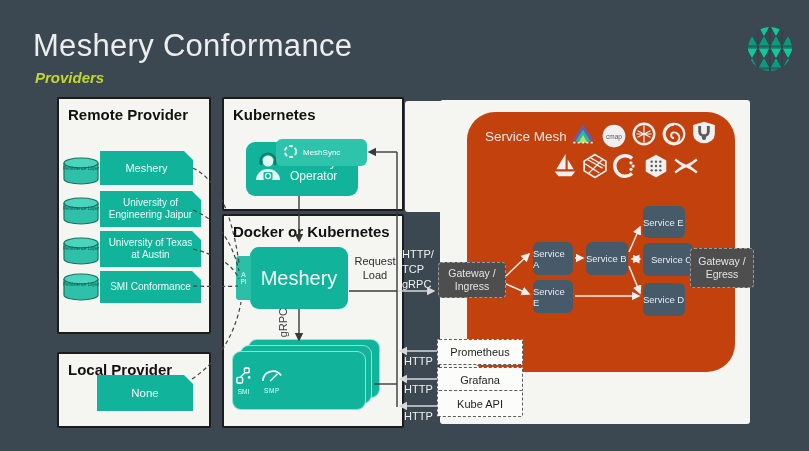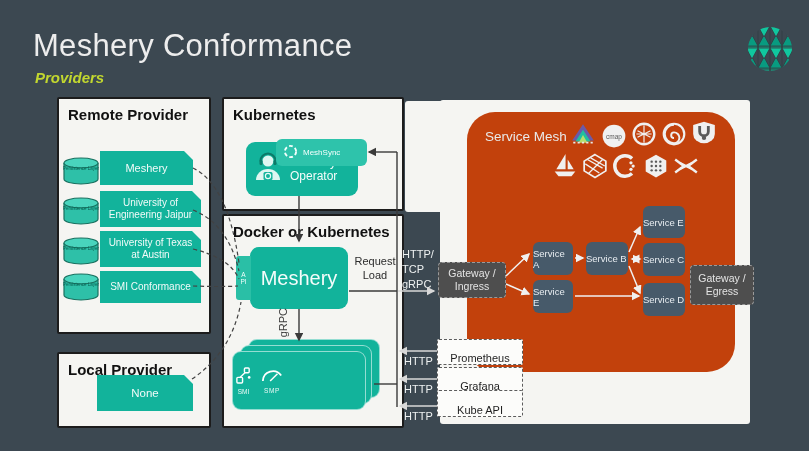--- a/index.html
+++ b/index.html
@@ -21,21 +21,21 @@
   
   .panel{background:#f5f5f2;border-radius:3px;z-index:1;}
   .meshbox{background:#c2410c;border-radius:28px;z-index:2;}
   .meshbox-title{position:absolute;left:18px;top:17px;font-size:13.5px;color:#e9e9e9;}
   .svc{position:absolute;background:#475a6a;border-radius:6px;color:#e8edf1;font-size:9.5px;
        display:flex;align-items:center;justify-content:flex-start;z-index:3;}
   .gate{position:absolute;background:#4e4e4e;border:1.5px dashed #9a9a9a;border-radius:4px;
         color:#e4e4e4;font-size:10.5px;line-height:13px;display:flex;align-items:center;justify-content:center;
         text-align:center;z-index:4;}
   .monbox{position:absolute;width:84px;height:24px;background:#fcfcfa;border:1.5px dashed #5c5c5c;
-          border-radius:2px;color:#1e1e1e;font-size:11px;display:flex;align-items:flex-end;justify-content:center;z-index:3;}
+          border-radius:2px;color:#1e1e1e;font-size:11px;display:flex;align-items:center;justify-content:center;z-index:3;}
   .wlabel{color:#eef1f1;font-size:11px;line-height:15px;z-index:4;}
   .dlabel{color:#2c2c2c;font-size:11px;line-height:14px;z-index:4;text-align:center;}
   .logo{width:26px;height:26px;z-index:3;}
   
   .round-teal{background:#12b39b;border-radius:9px;color:#f4fcfa;z-index:3;}
   .meshsync{background:#2ec3ab;border-radius:6px;z-index:5;display:flex;align-items:center;gap:5px;padding-left:7px;color:#f5fffd;font-size:8px;}
   .apitab{background:#2abfa6;border-radius:3px 0 0 3px;z-index:4;color:#f2fffc;font-size:6.5px;line-height:7.5px;
           display:flex;align-items:center;justify-content:center;text-align:center;}
   .adapter-layer{background:#12b39b;border:1px solid rgba(255,255,255,.55);border-radius:9px;z-index:3;}
   svg.overlay{position:absolute;left:0;top:0;z-index:6;pointer-events:none;}
@@ -291,32 +291,32 @@
     </div>
   <div class="svc" style="left:66px;top:168px;width:40px;height:33px;">
       <span>Service E</span>
     </div>
   <div class="svc" style="left:119px;top:130px;width:42px;height:33px;">
       <span>Service B</span>
     </div>
   <div class="svc" style="left:176px;top:94px;width:42px;height:32px;">
       <span>Service E</span>
     </div>
-  <div class="svc" style="left:176px;top:131px;width:42px;height:33px;">
+  <div class="svc" style="left:176px;top:131px;width:42px;height:33px;padding-left:8px;">
       <span>Service C</span>
     </div>
   <div class="svc" style="left:176px;top:171px;width:42px;height:33px;">
       <span>Service D</span>
     </div>
 </div>
 
 <div class="gate" style="left:438px;top:262px;width:66px;height:34px;">
     <span>Gateway / Ingress</span>
   </div>
-<div class="gate" style="left:690px;top:265px;width:62px;height:38px;">
+<div class="gate" style="left:690px;top:248px;width:62px;height:38px;">
     <span>Gateway / Egress</span>
   </div>
 
 <svg class="overlay" width="809" height="451" viewBox="0 0 809 451">
   <defs>
     <marker id="ad" markerWidth="7" markerHeight="7" refX="5" refY="3" orient="auto">
         <path d="M0,0 L6,3 L0,6 z" fill="#3a3a3a"></path>
       </marker>
     <marker id="al" markerWidth="7" markerHeight="7" refX="5" refY="3" orient="auto">
         <path d="M0,0 L6,3 L0,6 z" fill="#d8d8d8"></path>

